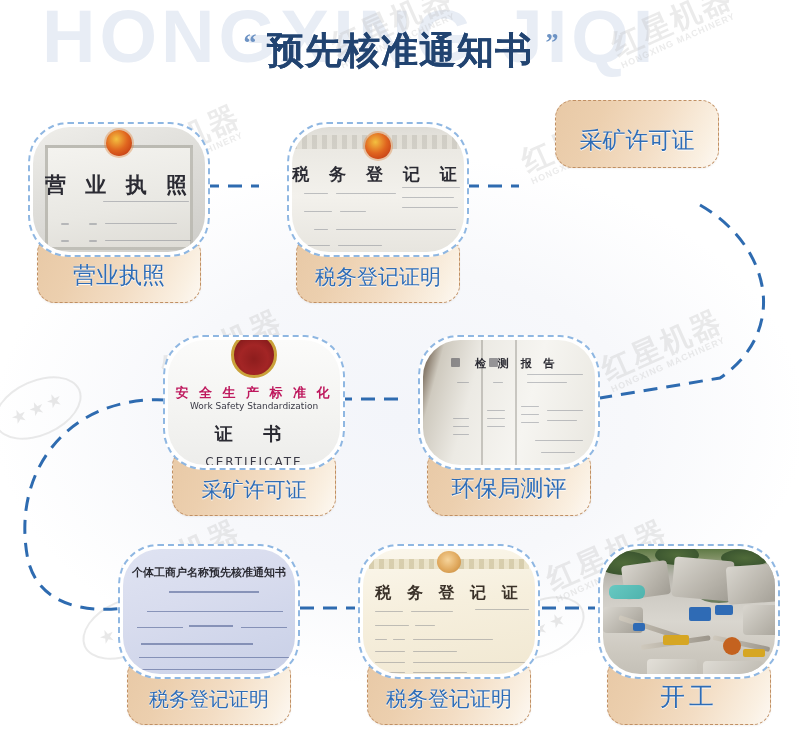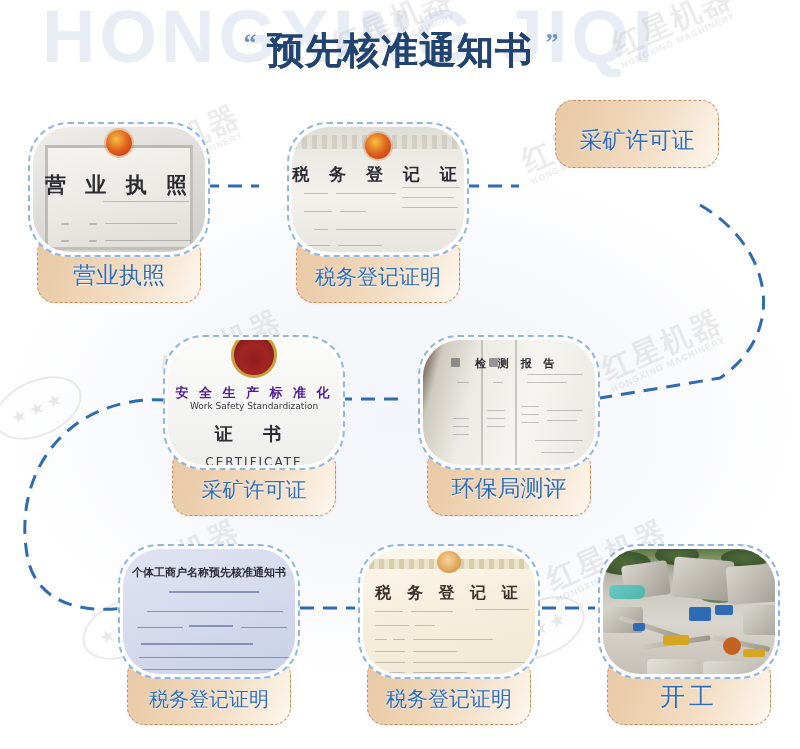--- a/index.html
+++ b/index.html
@@ -437,21 +437,21 @@
       <span class="card-label-text">采矿许可证</span>
     </div>
   </div>
 
   <div class="card" style="left:163px; top:335px;">
     <div class="card-photo">
       <div class="photo-inner">
         <div class="bg-safety"></div>
         <div class="safety-emblem"></div>
         <div class="doc">
-          <div class="subtitle" style="top:44px; font-size:13px; letter-spacing:3px; font-weight:bold; color:#4c1d95;">安 全 生 产 标 准 化</div>
+          <div class="subtitle" style="top:44px; font-size:13px; letter-spacing:3px; font-weight:bold; color:#be185d;">安 全 生 产 标 准 化</div>
           <div class="subtitle green" style="top:61px; font-size:9px; letter-spacing:0px;">Work Safety Standardization</div>
           <div class="bigtitle" style="top:82px; font-size:18px; letter-spacing:12px;">证 书</div>
           <div class="subtitle green" style="top:115px; font-size:12px; letter-spacing:2px;">CERTIFICATE</div>
         </div>
       </div>
     </div>
     <div class="card-label wide">
       <span class="card-label-text">采矿许可证</span>
     </div>
   </div>

